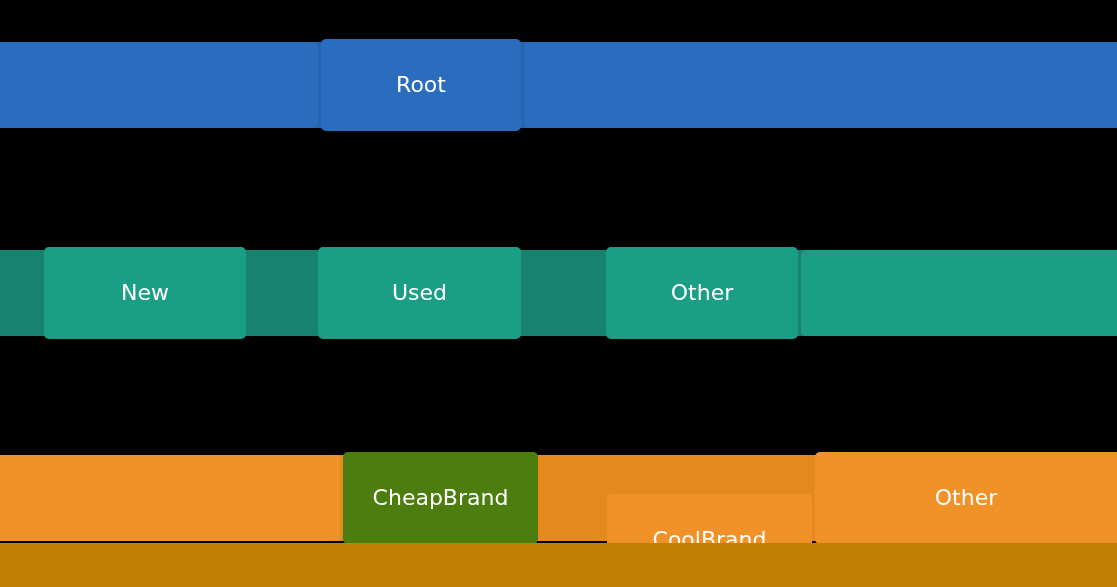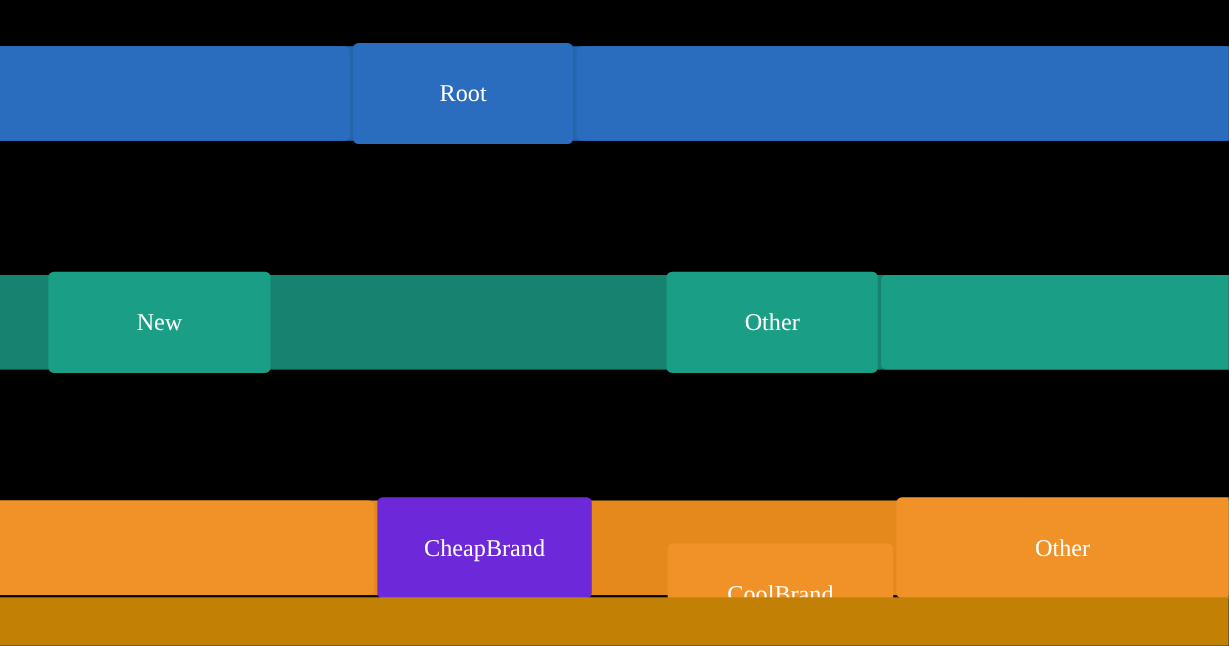--- a/index.html
+++ b/index.html
@@ -3,21 +3,21 @@
 <meta charset="utf-8">
 <style>
   html,body{margin:0;padding:0;}
   body{
     width:1117px;height:587px;
     background:#000000;
     position:relative;
     overflow:hidden;
     font-family:"DejaVu Sans", sans-serif;
   }
-  #stage{position:absolute;left:0;top:0;width:890px;height:587px;font-family:Liberation Serif, serif;}
+  #stage{position:absolute;left:0;top:0;width:890px;height:587px;}
   .track{position:absolute;}
   .seg{
     position:absolute;
     display:flex;align-items:center;justify-content:center;
     color:#ffffff;
     font-size:22px;
     line-height:1;
     white-space:nowrap;
     box-sizing:border-box;
   }
@@ -30,27 +30,30 @@
     <div class="track" style="left: 0px; top: 42px; width: 1117px; height: 86px; background: rgb(37, 101, 174);"></div>
     <div class="seg" style="left: 0px; top: 42px; width: 318px; height: 86px; background: rgb(42, 108, 190); border-radius: 0px 5px 5px 0px;"></div>
     <div class="seg" style="left: 321px; top: 39px; width: 200px; height: 92px; background: rgb(42, 108, 190); border-radius: 5px;">
       <span>Root</span>
     </div>
     <div class="seg" style="left: 524px; top: 42px; width: 593px; height: 86px; background: rgb(42, 108, 190); border-radius: 5px 0px 0px 5px;"></div>
     <div class="track" style="left: 0px; top: 250px; width: 1117px; height: 86px; background: rgb(22, 130, 111);"></div>
     <div class="seg" style="left: 44px; top: 247px; width: 202px; height: 92px; background: rgb(27, 158, 134); border-radius: 5px;">
       <span>New</span>
     </div>
+    <div class="seg" style="left: 318px; top: 247px; width: 203px; height: 92px; background: rgb(27, 158, 134); border-radius: 5px;">
+      <span>Used</span>
+    </div>
     <div class="seg" style="left: 606px; top: 247px; width: 192px; height: 92px; background: rgb(27, 158, 134); border-radius: 5px;">
       <span>Other</span>
     </div>
     <div class="seg" style="left: 801px; top: 250px; width: 316px; height: 86px; background: rgb(27, 158, 134); border-radius: 5px 0px 0px 5px;"></div>
     <div class="track" style="left: 0px; top: 455px; width: 1117px; height: 86px; background: rgb(229, 137, 28);"></div>
     <div class="seg" style="left: 0px; top: 455px; width: 340px; height: 86px; background: rgb(240, 146, 40); border-radius: 0px 5px 5px 0px;"></div>
-    <div class="seg" style="left: 343px; top: 452px; width: 195px; height: 92px; background: #6d28d9; border-radius: 5px;">
+    <div class="seg" style="left: 343px; top: 452px; width: 195px; height: 92px; background: #4d7c0f; border-radius: 5px;">
       <span>CheapBrand</span>
     </div>
     <div class="seg" style="left: 607px; top: 452px; width: 205px; height: 92px; background: rgb(240, 146, 40); border-radius: 5px; margin-top: 42px;">
       <span>CoolBrand</span>
     </div>
     <div class="seg" style="left: 815px; top: 452px; width: 302px; height: 92px; background: rgb(240, 146, 40); border-radius: 5px 0px 0px 5px;">
       <span>Other</span>
     </div>
     <div class="footer-bar" style="left: 0px; top: 543px; width: 1117px; height: 44px; background: rgb(194, 129, 5);"></div>
   </div>

